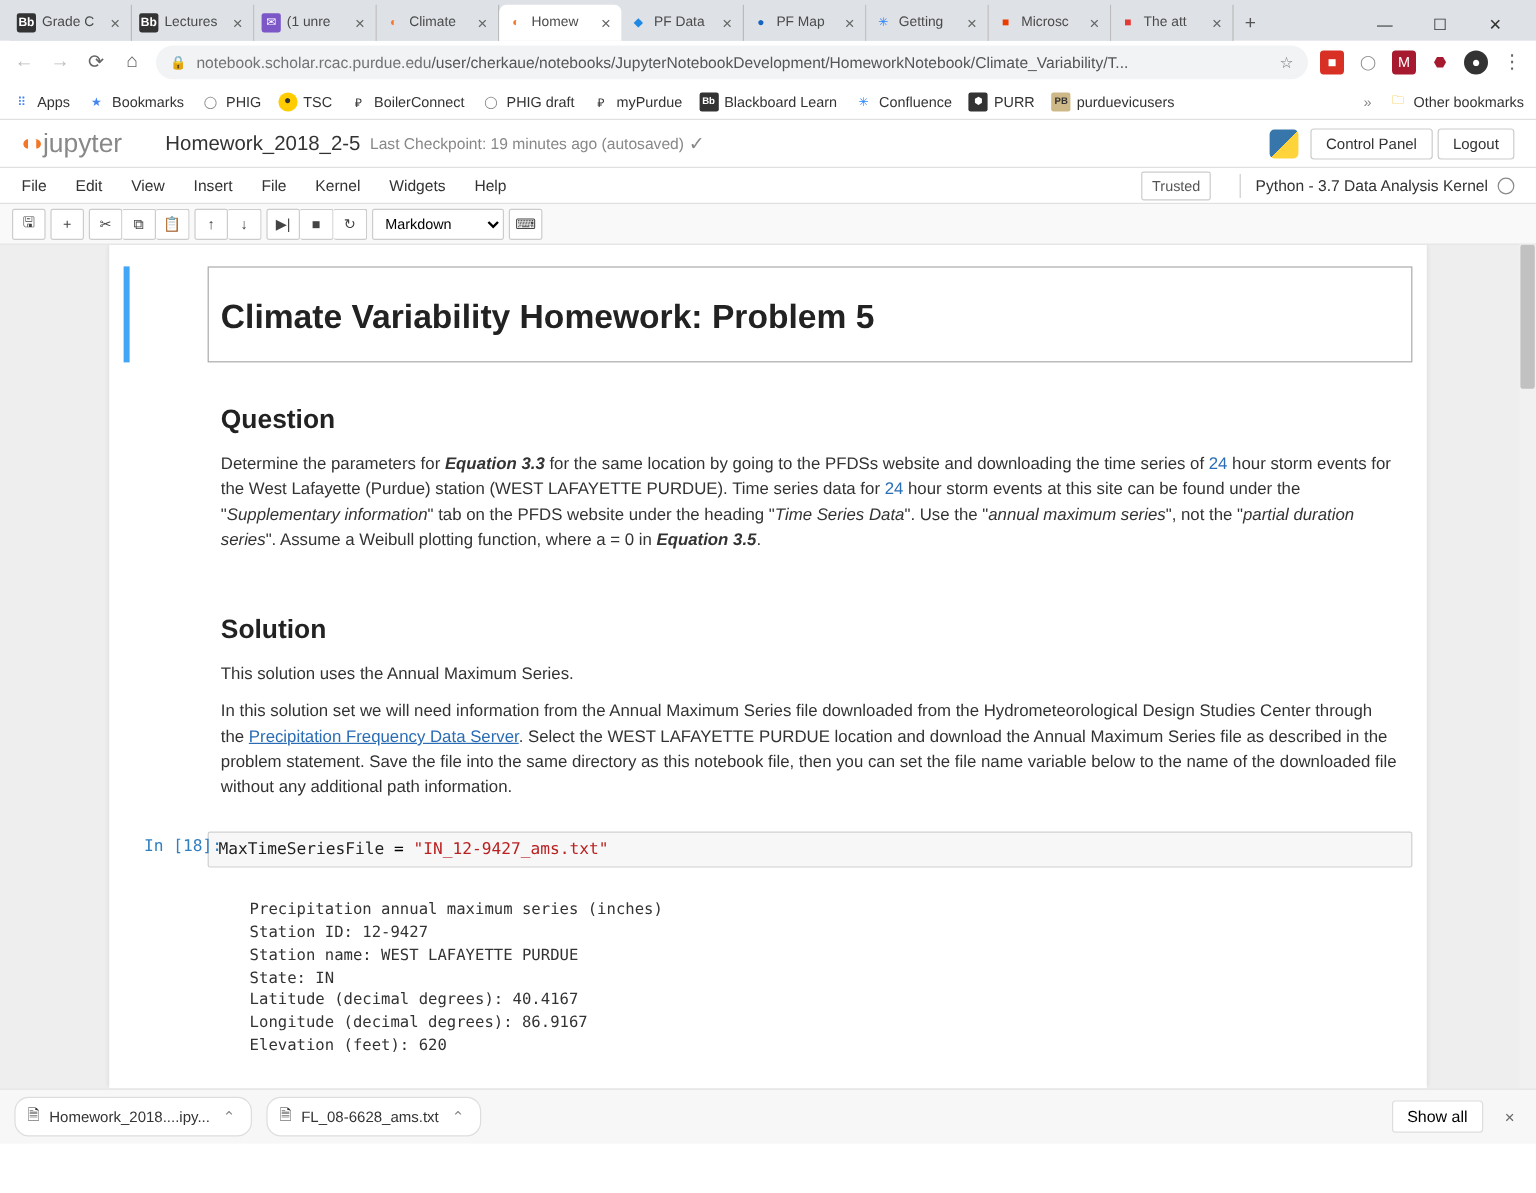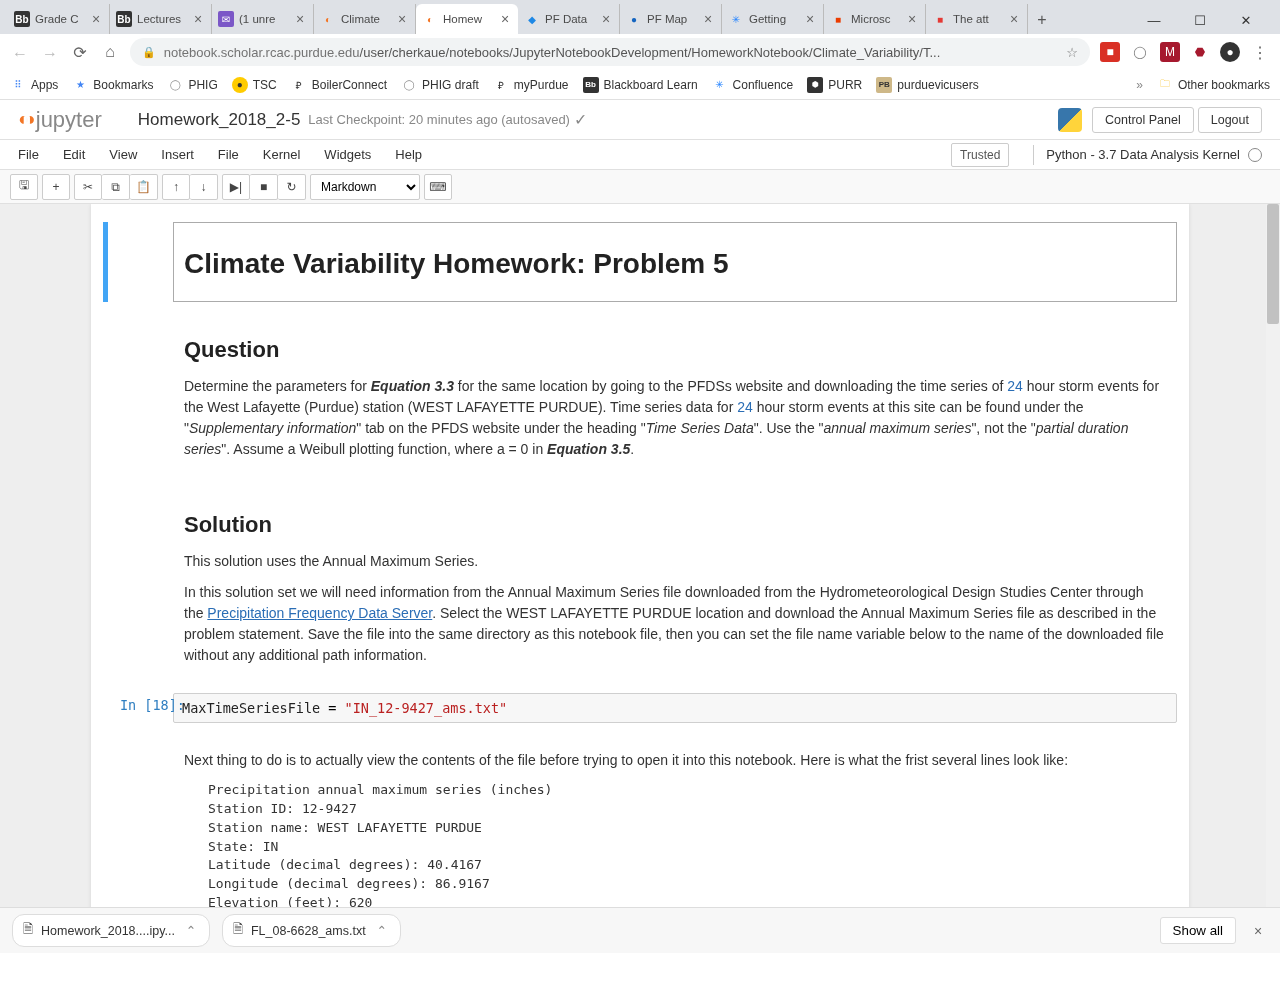--- a/index.html
+++ b/index.html
@@ -219,21 +219,21 @@
       <span>Other bookmarks</span>
     </div>
 </div>
 
 <div class="jup-header">
   <div class="jup-logo">
       <span class="jup-logo-icon">◐◑</span>
       <span>jupyter</span>
     </div>
   <div class="nb-name">Homework_2018_2-5</div>
-  <div class="checkpoint">Last Checkpoint: 20 minutes ago (autosaved)</div>
+  <div class="checkpoint">Last Checkpoint: 19 minutes ago (autosaved)</div>
   <div class="saved-check">✓</div>
   <div class="spacer"></div>
   <div class="py-logo"></div>
   <button class="ctrl-btn">Control Panel</button>
   <button class="ctrl-btn">Logout</button>
 </div>
 
 <div class="jup-menu">
   <div class="menu-item">File</div>
   <div class="menu-item">Edit</div>
@@ -297,21 +297,20 @@
       </div>
     </div>
 
     <div class="cell code-cell">
       <div class="prompt">In [18]:</div>
       <div class="cell-content code"><span class="var">MaxTimeSeriesFile</span> <span>=</span> <span class="str">"IN_12-9427_ams.txt"</span></div>
     </div>
 
     <div class="cell text-cell">
       <div class="cell-content">
-        <p>Next thing to do is to actually view the contents of the file before trying to open it into this notebook. Here is what the frist several lines look like:</p>
         <pre>Precipitation annual maximum series (inches)
 Station ID: 12-9427
 Station name: WEST LAFAYETTE PURDUE
 State: IN
 Latitude (decimal degrees): 40.4167
 Longitude (decimal degrees): 86.9167
 Elevation (feet): 620</pre>
       </div>
     </div>
 

